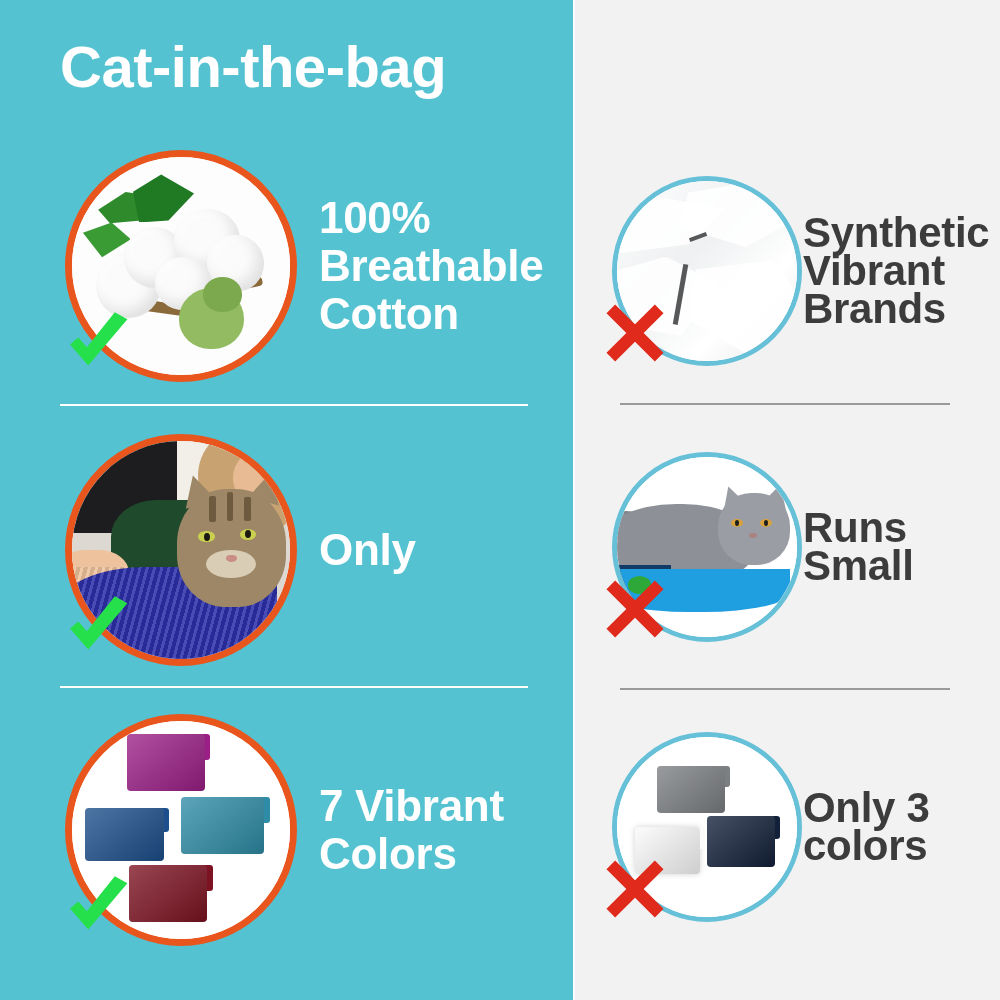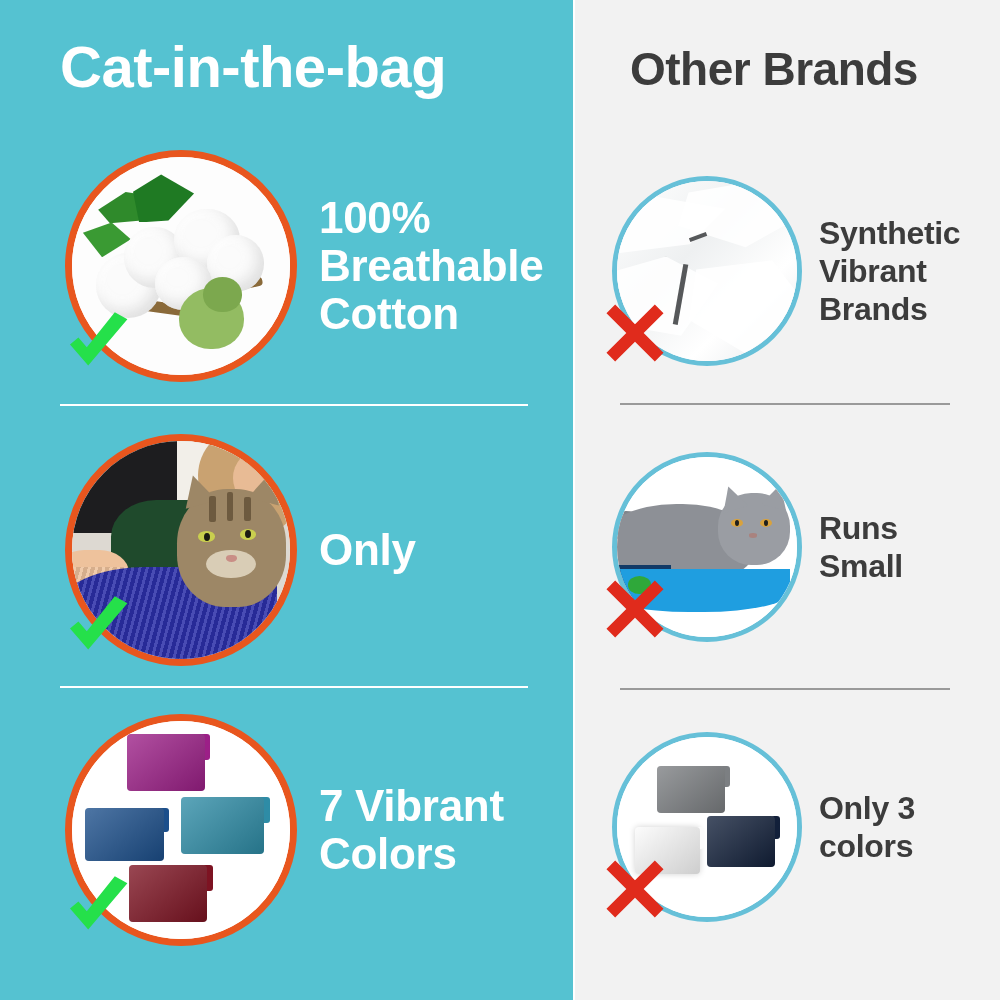--- a/index.html
+++ b/index.html
@@ -91,23 +91,23 @@
     letter-spacing: -0.3px;
     margin-left: 22px;
   }
   .row-left .feature-text {
     color: #ffffff;
     font-size: 44px;
     line-height: 48px;
   }
   .row-right .feature-text {
     color: #3c3c3c;
-    font-size: 32px;
+    font-size: 42px;
     line-height: 38px;
-    margin-left: 17px;
+    margin-left: 1px;
   }
 
   
   .divider { position: absolute; height: 2px; }
   .divider-left  { left: 60px;  width: 468px; background: #ffffff; }
   .divider-right { left: 620px; width: 330px; background: #9a9a9a; height: 1.5px; }
   #div-l1 { top: 404px; }
   #div-l2 { top: 686px; }
   #div-r1 { top: 403px; }
   #div-r2 { top: 688px; }
@@ -293,21 +293,20 @@
       </svg>
     </div>
     <div class="feature-text">
       <div>7 Vibrant</div>
       <div>Colors</div>
     </div>
   </div>
 
   <div class="panel" id="panel-right"></div>
 
-  <div class="title" id="title-right">Other Brands</div>
 
   <div class="row row-right" id="row-r1">
     <div class="circle-wrap right">
       <div class="circle">
         <div class="photo">
           <div class="pl-bg"></div>
           <div class="pl-f" style="left:-10%;top:8%;width:70%;height:34%;clip-path:polygon(0% 30%,40% 0%,100% 22%,72% 80%,10% 96%);"></div>
           <div class="pl-f" style="left:34%;top:0%;width:72%;height:40%;clip-path:polygon(8% 16%,60% 0%,100% 44%,52% 92%,0% 62%);"></div>
           <div class="pl-f" style="left:-4%;top:42%;width:60%;height:44%;clip-path:polygon(0% 20%,52% 0%,100% 34%,66% 100%,6% 86%);"></div>
           <div class="pl-f" style="left:40%;top:44%;width:66%;height:52%;clip-path:polygon(6% 10%,70% 0%,100% 50%,48% 100%,0% 64%);"></div>

